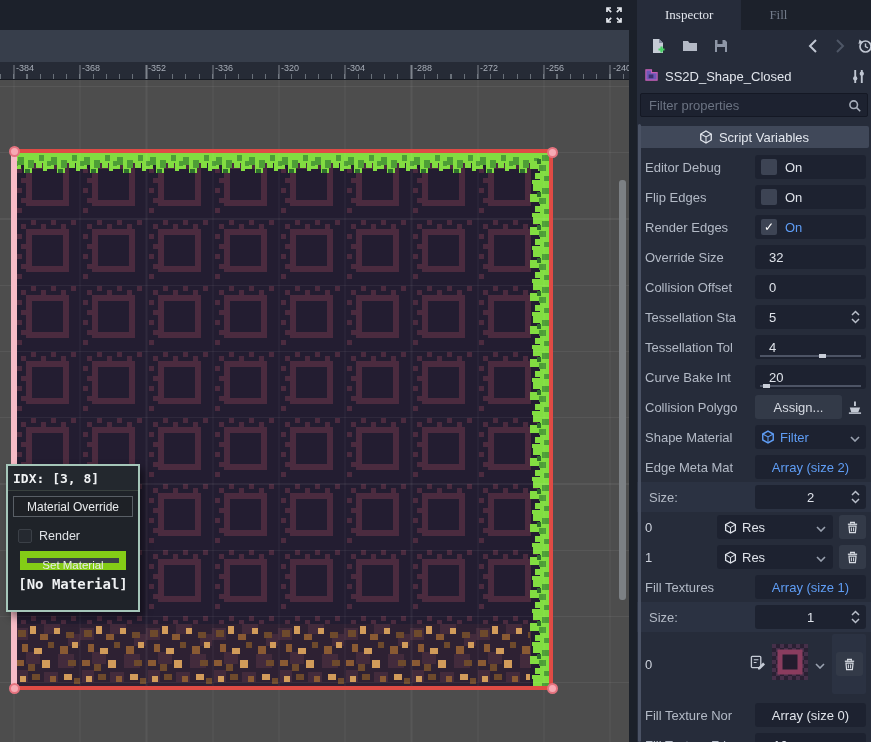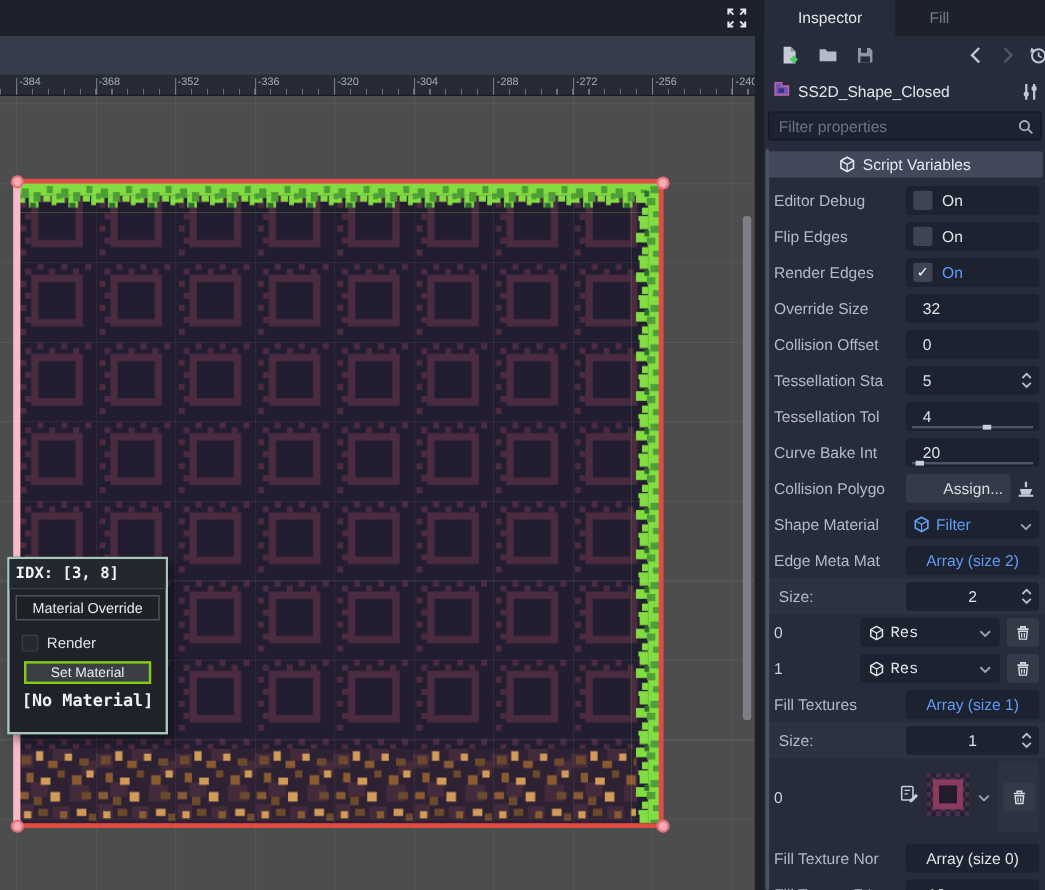--- a/index.html
+++ b/index.html
@@ -43,29 +43,29 @@
       background:#1f2329;border:2px solid #a5c6b9;box-shadow:4px 5px 8px rgba(0,0,0,.45);
       display:flex;flex-direction:column;}
   .idx-title{height:25px;line-height:25px;padding:0 5px;color:#f0f2f4;
       font-family:"DejaVu Sans Mono",monospace;font-size:13px;font-weight:bold;
       border-bottom:1px solid #39413f;background:#23282e;}
   .mat-override-btn{margin:5px 5px 4px 5px;height:21px;background:#1e2126;border:1px solid #595f66;
       color:#e8eaec;font-size:12px;cursor:pointer;font-family:inherit;}
   .render-row{display:flex;align-items:center;gap:7px;margin:8px 8px 2px 10px;text-align:center;}
   .render-check{width:14px;height:14px;background:#252930;border:1px solid #3b4047;border-radius:2px;cursor:pointer;}
   .render-label{color:#dfe2e6;font-size:12.5px;}
-  .set-material-btn{margin:6px 12px 0 12px;height:19px;background:#3a3f46;border:2px solid #84cc16;
+  .set-material-btn{margin:6px 12px 0 12px;height:19px;background:#3a3f46;border:7px solid #84cc16;
       color:#e8eaec;font-size:11.5px;cursor:pointer;font-family:inherit;}
   .no-material{margin-top:6px;text-align:center;color:#eef0f2;
       font-family:"DejaVu Sans Mono",monospace;font-size:14px;font-weight:bold;}
 
   
   .inspector{position:absolute;left:637px;top:0;width:234px;height:742px;background:#262c3a;overflow:hidden;}
   .insp-tabs{height:30px;background:#1c212b;display:flex;align-items:stretch;}
-  .tab{padding:0 28px;line-height:30px;font-size:13px;cursor:pointer;}
+  .tab{padding:0 28px;line-height:30px;font-size:13px;cursor:pointer;font-family:Liberation Serif, serif;}
   .tab-active{background:#262c3a;color:#e1e5ec;}
   .tab-inactive{color:#737c8b;}
   .insp-scrollbar{position:absolute;left:1px;top:124px;width:3px;height:618px;background:#4a5264;border-radius:2px;}
 
   .insp-toolbar{height:32px;position:relative;}
   .tbtn{position:absolute;top:8px;width:16px;height:16px;cursor:pointer;}
   .res-row{height:28px;display:flex;align-items:center;padding:0 7px;gap:6px;position:relative;}
   .res-name{color:#e1e5ec;font-size:13px;flex:1;white-space:nowrap;overflow:hidden;}
   .filter-row{height:32px;padding:3px 3px 5px 3px;position:relative;}
   .filter-input{width:100%;height:100%;background:#1d2230;border:1px solid #141824;border-radius:2px;
@@ -83,31 +83,31 @@
       padding:0 6px;position:relative;color:#dfe3ea;font-size:13px;cursor:pointer;}
   .val-num{margin-left:8px;}
   .checkbox{width:16px;height:16px;border-radius:2px;background:#3d4454;flex:none;cursor:pointer;
       display:flex;align-items:center;justify-content:center;color:#fff;font-size:12px;}
   .on-label{margin-left:8px;color:#dfe3ea;}
   .on-blue{color:#5f9df5;}
   .spinner{position:absolute;right:6px;top:5px;width:9px;height:14px;cursor:pointer;}
   .slider-track{position:absolute;left:5px;right:5px;bottom:2px;height:2px;background:#4d5465;}
   .slider-grab{position:absolute;bottom:1px;width:7px;height:4px;background:#c9ced8;}
   .assign-btn{flex:1;height:24px;background:#333a48;border:none;border-radius:3px;color:#d6dae2;
-      font-size:13px;cursor:pointer;font-family:inherit;text-align:right;}
+      font-size:13px;cursor:pointer;font-family:inherit;text-align:center;}
   .icon-btn{width:24px;height:24px;flex:none;display:flex;align-items:center;justify-content:center;cursor:pointer;}
   .blue-text{color:#5f9df5;}
   .array-box{justify-content:center;}
   .size-row{background:#2b3242;}
   .size-row .plabel{padding-left:4px;}
   .size-val{flex:1;text-align:center;}
   .item-row{height:30px;display:flex;align-items:center;padding:0 5px 0 8px;gap:6px;}
   .item-index{width:66px;flex:none;color:#cdd2dc;font-size:13px;}
   .res-box{flex:1;height:24px;background:#1d2230;border-radius:3px;display:flex;align-items:center;
-      gap:5px;padding:0 7px;color:#dfe3ea;font-size:13px;cursor:pointer;font-family:Liberation Mono, monospace;}
+      gap:5px;padding:0 7px;color:#dfe3ea;font-size:13px;cursor:pointer;}
   .trash-btn{width:27px;height:24px;flex:none;background:#333a48;border-radius:3px;
       display:flex;align-items:center;justify-content:center;cursor:pointer;}
   .tex-row{height:64px;display:flex;align-items:center;padding:0 5px 0 8px;gap:7px;}
   .tex-group{flex:1;display:flex;align-items:center;justify-content:flex-end;gap:7px;}
   .tex-trash-col{width:34px;height:60px;background:#2b3242;border-radius:2px;flex:none;
       display:flex;align-items:center;justify-content:center;}
   .znorm-gap{height:4px;}
 </style>
 </head>
 <body>

